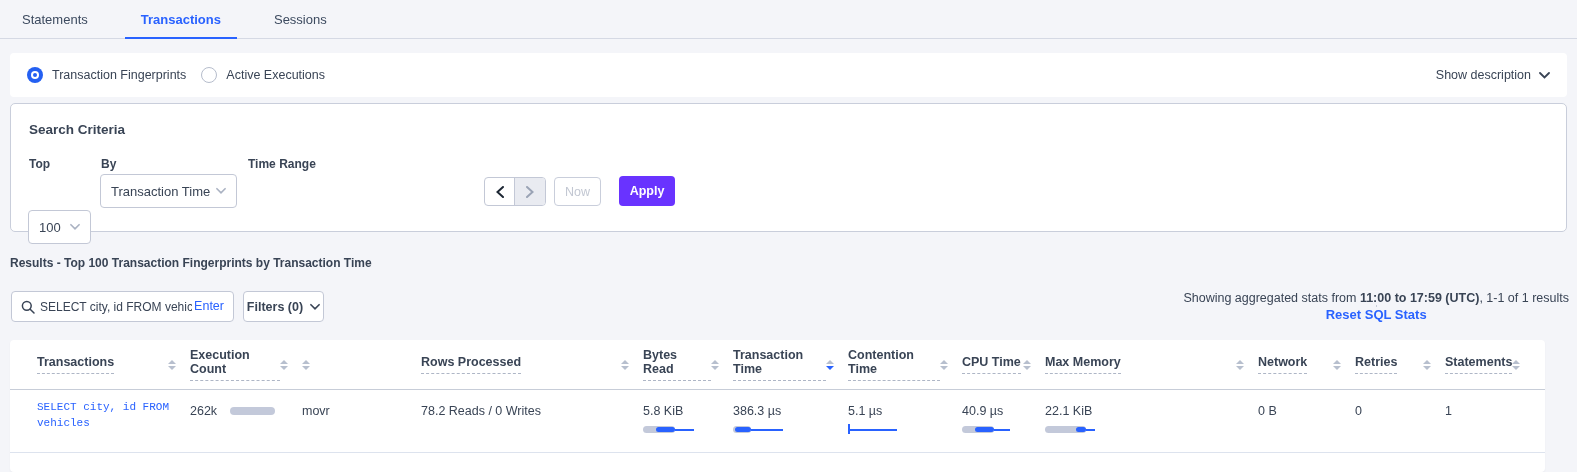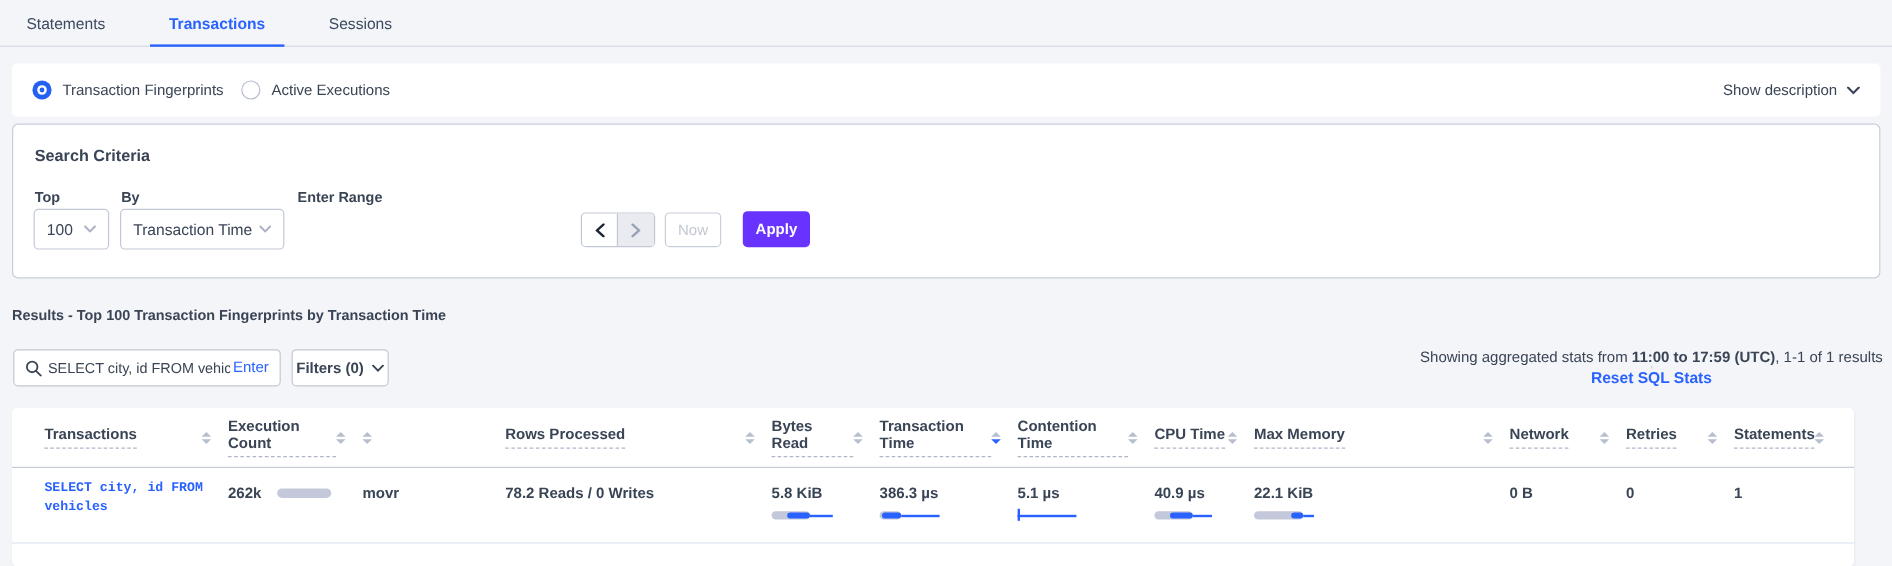--- a/index.html
+++ b/index.html
@@ -100,21 +100,21 @@
         padding-right:14px; cursor:pointer; }
   .th-label { font-size:12.5px; font-weight:700; color:#394455;
               border-bottom:1px dashed #aeb6c6; padding-bottom:4px; }
   .sort { display:flex; flex-direction:column; align-items:center; }
   .sort i { display:block; width:0; height:0; border-left:4px solid transparent;
             border-right:4px solid transparent; }
   .sort .up { border-bottom:4px solid #b7bfce; margin-bottom:2px; }
   .sort .dn { border-top:4px solid #b7bfce; }
   .sort-desc .dn { border-top-color:#2962ff; }
   .tbl-row { display:flex; padding-left:27px; min-height:63px;
-             border-bottom:1px solid #dde3ee;font-weight:bold; }
+             border-bottom:1px solid #dde3ee; }
   .td { padding-top:14px; font-size:12.5px; color:#394455; }
   .td.sql-cell { padding-top:9px; }
   .sql { font-family:"Liberation Mono","DejaVu Sans Mono",monospace; font-size:11px;
          line-height:16px; color:#2962ff; width:150px; cursor:pointer; }
   .countbar { display:flex; align-items:center; }
   .count-gray { display:inline-block; width:45px; height:8px; border-radius:4px;
                 background:#c3c9da; margin-left:13px; }
   .mini-bar { position:relative; height:9px; margin-top:8px; width:60px; }
   .bar-gray { position:absolute; left:0; top:0; height:7px; border-radius:3.5px;
               background:#c3c9da; }
@@ -150,38 +150,38 @@
     <svg width="11" height="7" viewBox="0 0 11 7">
       <polyline points="1,1 5.5,5.5 10,1" fill="none" stroke="#394455" stroke-width="1.8" stroke-linecap="round"></polyline>
     </svg>
   </div>
 </div>
 
 <div class="card criteria-card">
   <div class="sc-title">Search Criteria</div>
 
   <div class="field-label" style="left:18px;">Top</div>
-  <div class="select" style="left:17px; width:63px;">
+  <div class="select" style="left:17px; width:63px;margin-top:36px;">
     <span>100</span>
     <span class="spacer"></span>
     <svg class="chev" width="10" height="7" viewBox="0 0 11 7">
       <polyline points="1,1 5.5,5.5 10,1" fill="none" stroke="#aab2c2" stroke-width="1.8" stroke-linecap="round"></polyline>
     </svg>
   </div>
 
   <div class="field-label" style="left:90px;">By</div>
   <div class="select" style="left:89px; width:137px;">
     <span>Transaction Time</span>
     <span class="spacer"></span>
     <svg class="chev" width="10" height="7" viewBox="0 0 11 7">
       <polyline points="1,1 5.5,5.5 10,1" fill="none" stroke="#aab2c2" stroke-width="1.8" stroke-linecap="round"></polyline>
     </svg>
   </div>
 
-  <div class="field-label" style="left:237px;">Enter Range</div>
+  <div class="field-label" style="left:237px;">Time Range</div>
 
   <div class="nav-group">
     <div class="nav-btn prev">
       <svg width="8" height="12" viewBox="0 0 8 12">
         <polyline points="7,1 1.5,6 7,11" fill="none" stroke="#1c2633" stroke-width="2" stroke-linecap="round"></polyline>
       </svg>
     </div>
     <div class="nav-btn next">
       <svg width="8" height="12" viewBox="0 0 8 12">
         <polyline points="1,1 6.5,6 1,11" fill="none" stroke="#9aa3b5" stroke-width="2" stroke-linecap="round"></polyline>

